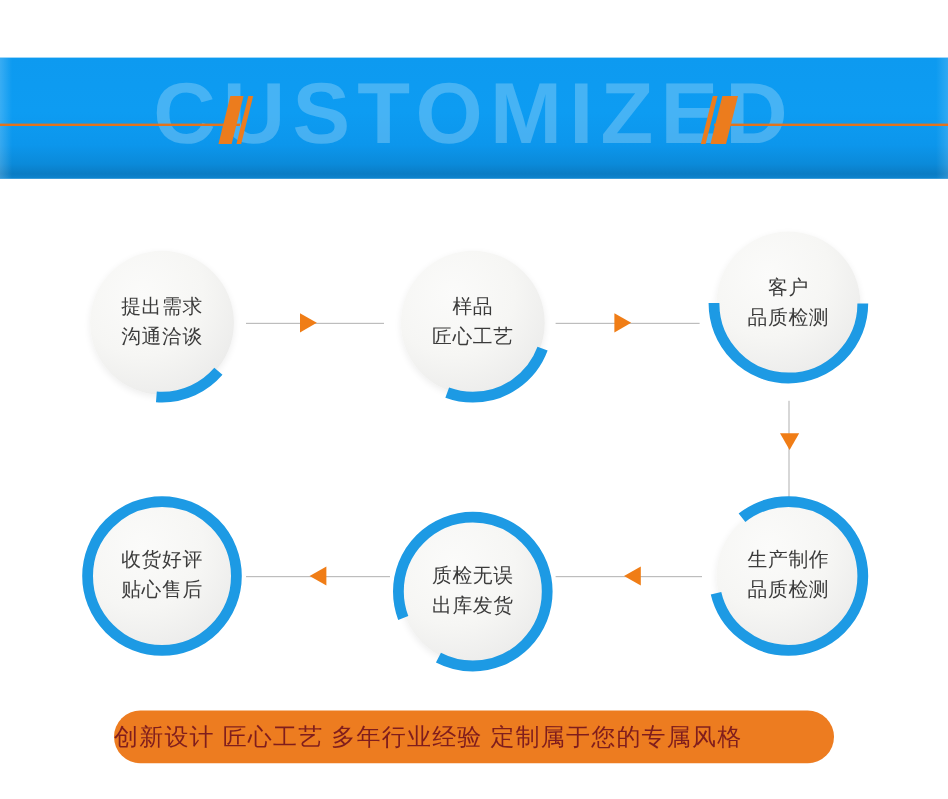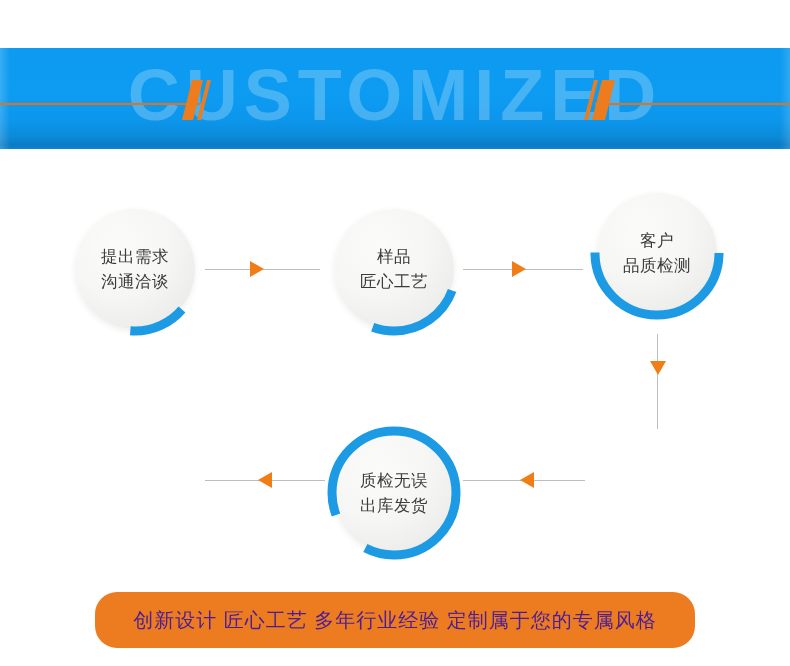--- a/index.html
+++ b/index.html
@@ -180,27 +180,27 @@
     border-right: 8px solid transparent;
     border-top: 14px solid #f07d16;
   }
 
   
   .bottom-banner {
     position: absolute;
     left: 95px;
     top: 592px;
     width: 600px;
-    height: 56px;
+    height: 44px;
     border-radius: 22px;
     background: #ed7c20;
     display: flex;
     align-items: center;
-    justify-content: center;
-    color: #4c1d95;
+    justify-content: flex-start;
+    color: #7f1d1d;
     font-size: 20px;
     letter-spacing: 1px;
     white-space: nowrap;
   }
 </style>
 </head>
 <body>
 
 <div class="header-banner">
   <div class="header-ghost">CUSTOMIZED</div>
@@ -262,30 +262,50 @@
     <div class="disc"></div>
     <svg class="ring" viewBox="0 0 136 136">
       <circle cx="68" cy="68" r="62" fill="none" stroke="#1d9ae4" stroke-width="9" stroke-linecap="butt" stroke-dasharray="195 195" stroke-dashoffset="0"></circle>
     </svg>
     <div class="label">
       <div>客户</div>
       <div>品质检测</div>
     </div>
   </div>
 
+  <div class="node" style="left:589px; top:263px;">
+    <div class="disc"></div>
+    <svg class="ring" viewBox="0 0 136 136">
+      <circle cx="68" cy="68" r="62" fill="none" stroke="#1d9ae4" stroke-width="9" stroke-linecap="butt" stroke-dasharray="320 70" stroke-dashoffset="-250"></circle>
+    </svg>
+    <div class="label">
+      <div>生产制作</div>
+      <div>品质检测</div>
+    </div>
+  </div>
 
   <div class="node" style="left:326px; top:276px;">
     <div class="disc"></div>
     <svg class="ring" viewBox="0 0 136 136">
       <circle cx="68" cy="68" r="62" fill="none" stroke="#1d9ae4" stroke-width="9" stroke-linecap="butt" stroke-dasharray="345 45" stroke-dashoffset="-172"></circle>
     </svg>
     <div class="label">
       <div>质检无误</div>
       <div>出库发货</div>
     </div>
   </div>
 
+  <div class="node" style="left:67px; top:263px;">
+    <div class="disc"></div>
+    <svg class="ring" viewBox="0 0 136 136">
+      <circle cx="68" cy="68" r="62" fill="none" stroke="#1d9ae4" stroke-width="9" stroke-linecap="butt" stroke-dasharray="390 0" stroke-dashoffset="0"></circle>
+    </svg>
+    <div class="label">
+      <div>收货好评</div>
+      <div>贴心售后</div>
+    </div>
+  </div>
 
 </div>
 
 <div class="bottom-banner">
   <span>创新设计 匠心工艺 多年行业经验 定制属于您的专属风格</span>
 </div>
 
 </body></html>

